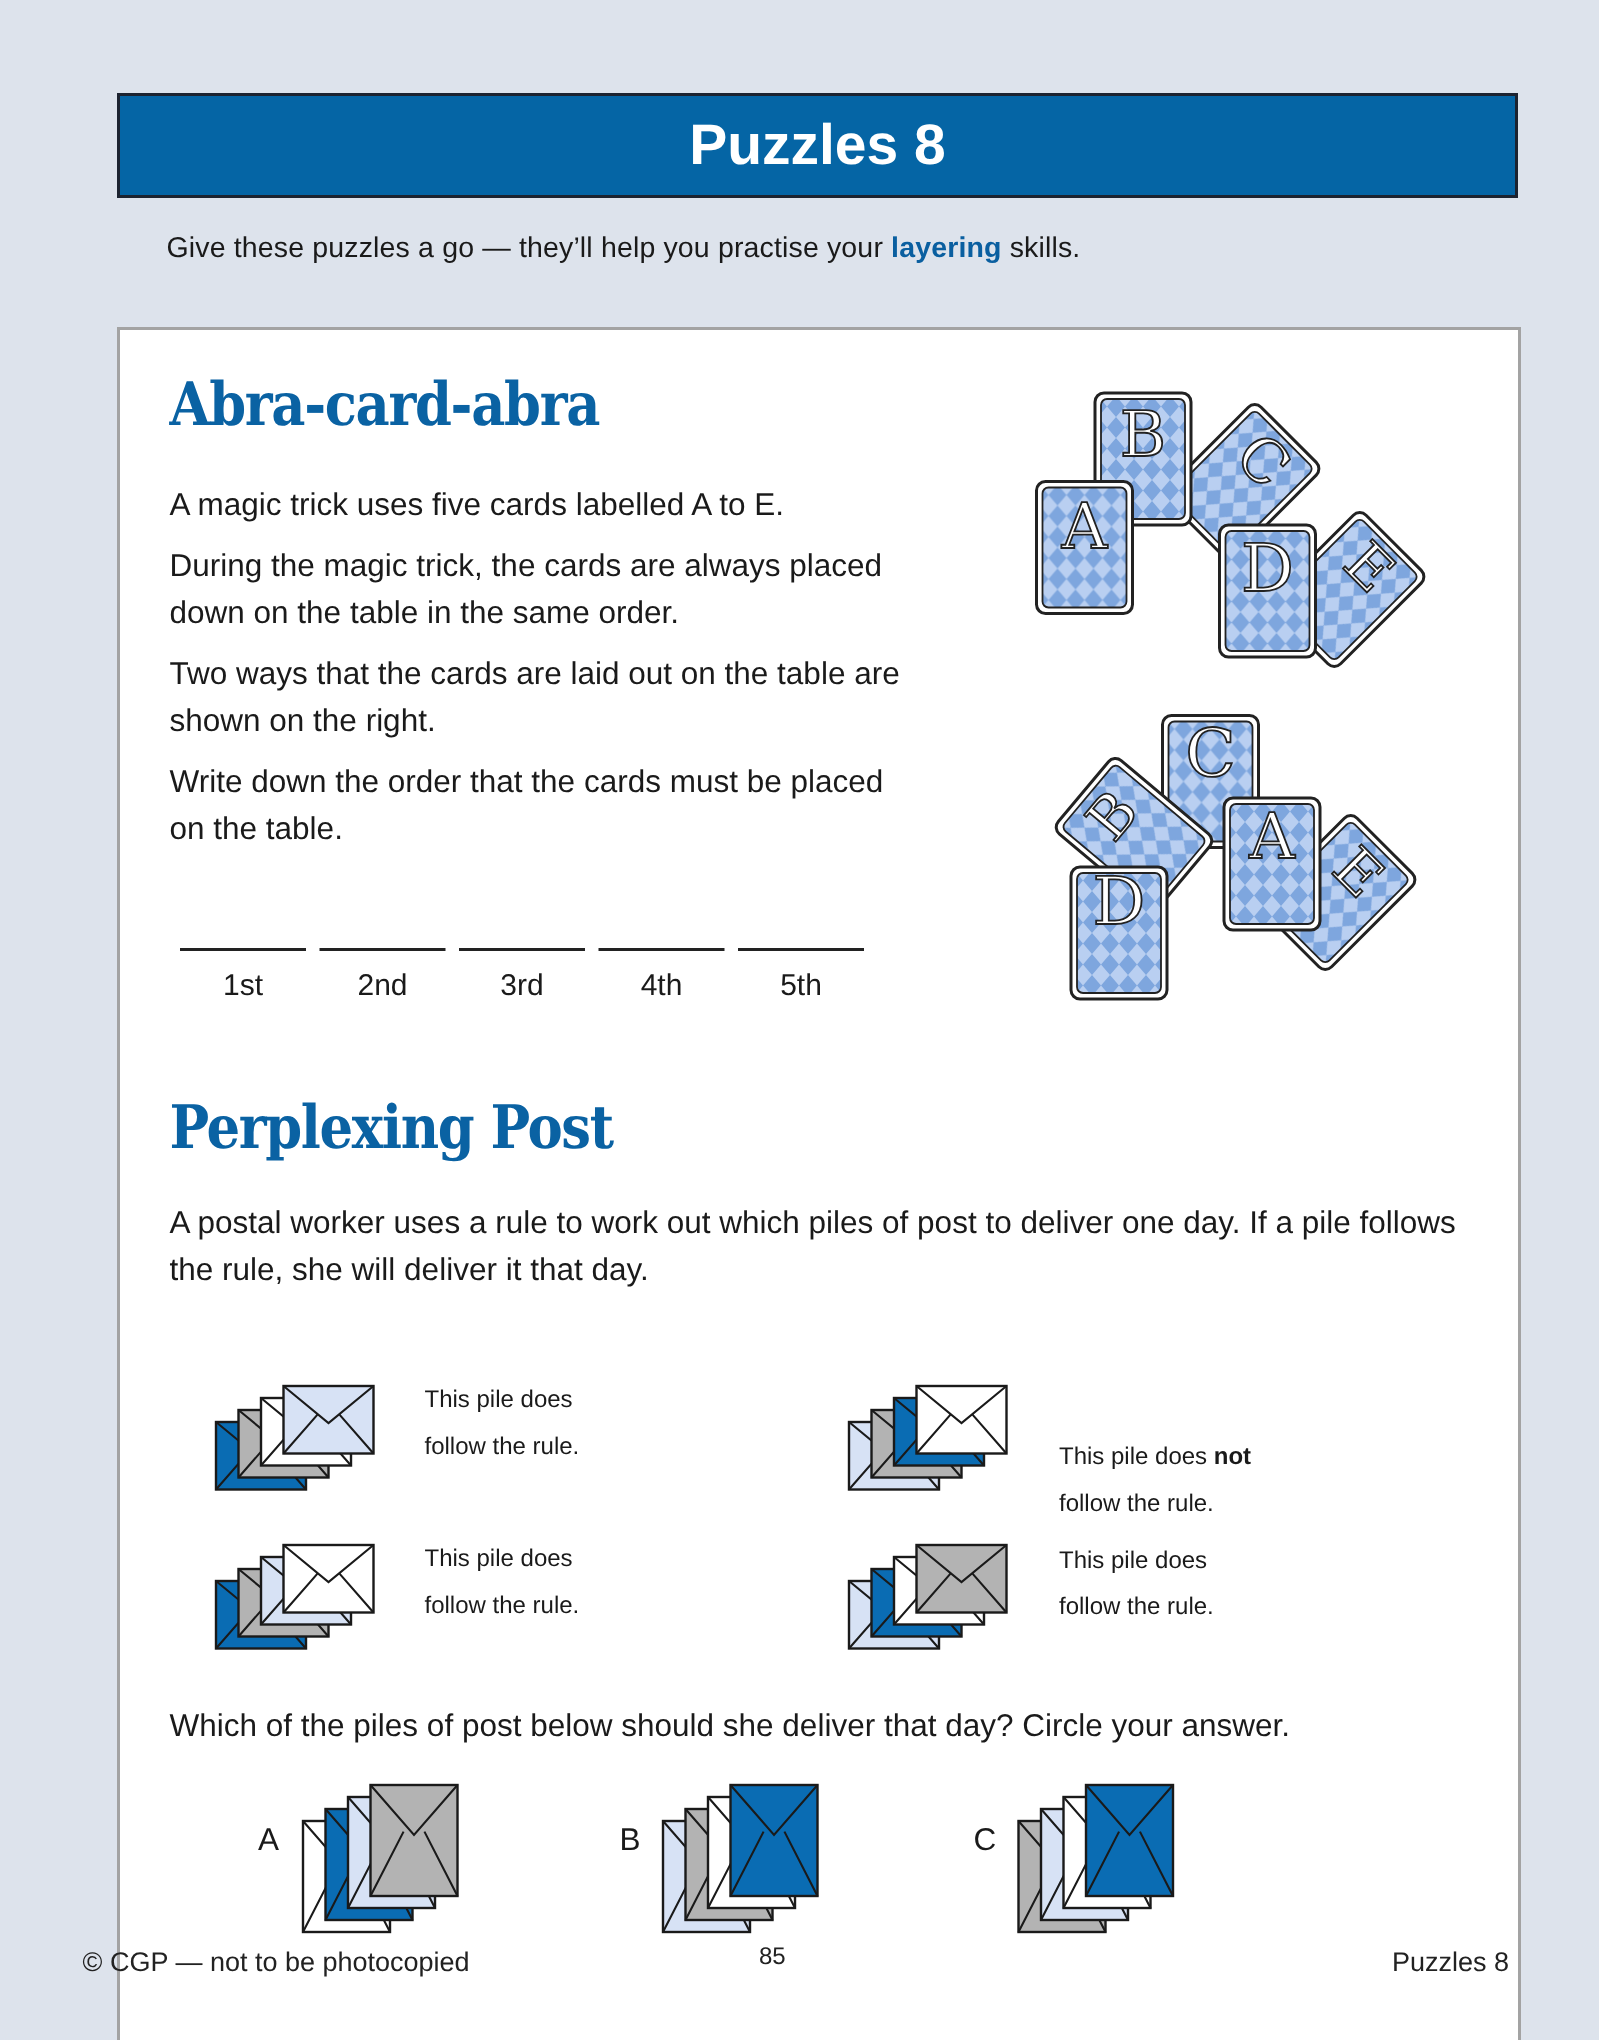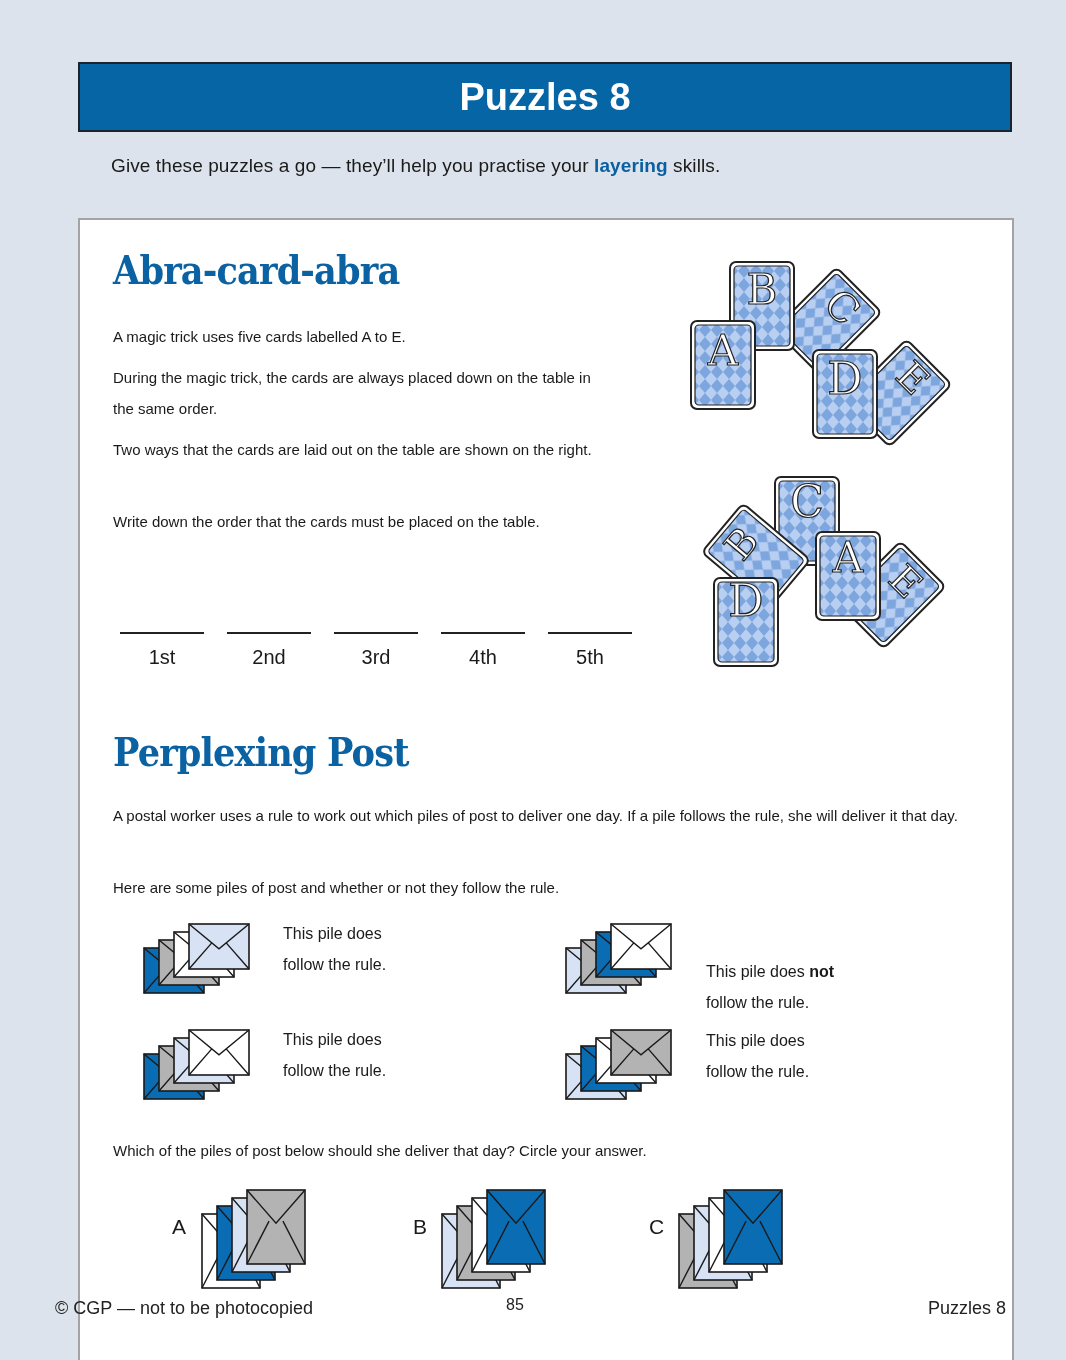--- a/index.html
+++ b/index.html
@@ -17,22 +17,22 @@
   .intro .kw { color: #0a5fa0; font-weight: bold; }
   .panel {
     position: absolute; left: 78px; top: 218px; width: 936px; height: 1196px;
     background: #fff; border: 2px solid #a3a3a3; box-sizing: border-box;
   }
   .heading {
     position: absolute; margin: 0; color: #0a62a3;
     font-family: "DejaVu Serif", serif; font-weight: bold; font-size: 40px; letter-spacing: -1px;
     transform: scaleX(0.88); transform-origin: left center;
   }
-  .para { position: absolute; margin: 0; font-size: 15px; line-height: 31px; font-family: "Liberation Sans", sans-serif; }
-  .blanks { position: absolute; left: 40px; top: 412px; display: flex; gap: 23px; }
+  .para { position: absolute; margin: 0; font-size: 21px; line-height: 31px; font-family: "Liberation Sans", sans-serif; }
+  .blanks { position: absolute; left: 40px; top: 412px; display: flex; gap: 9px; }
   .blank { width: 84px; text-align: center; }
   .blank .line { height: 2px; background: #222; margin-bottom: 12px; }
   .blank .lbl { font-size: 20px; font-family: "Liberation Sans", sans-serif; }
   svg text { font-family: "DejaVu Serif", serif; }
   .pile { position: absolute; }
   .pile-caption { position: absolute; font-size: 16px; line-height: 31px; font-family: "Liberation Sans", sans-serif; }
   .opt-label { position: absolute; font-size: 21px; font-family: "Liberation Sans", sans-serif; }
   .footer { position: absolute; top: 1298px; font-size: 18px; font-family: "Liberation Sans", sans-serif; color: #222; }
 </style>
 </head>
@@ -132,21 +132,20 @@
     </g>
     <g transform="translate(58,154)">
       <rect x="-32" y="-44" width="64" height="88" rx="6" fill="#fff" stroke="#222" stroke-width="2"></rect>
       <rect x="-28" y="-40" width="56" height="80" rx="4" fill="url(#diam)" stroke="#222" stroke-width="1.2"></rect>
       <text x="0" y="-6" text-anchor="middle" font-size="44" fill="#fff" stroke="#222" stroke-width="1.2">D</text>
     </g>
   </svg>
 
   <h2 class="heading" style="left:33px; top:508px;">Perplexing Post</h2>
   <p class="para" style="left:33px; top:580px; width:880px;">A postal worker uses a rule to work out which piles of post to deliver one day. If a pile follows the rule, she will deliver it that day.</p>
-  <p class="para" style="left:33px; top:652px; width:880px;">Here are some piles of post and whether or not they follow the rule.</p>
 
   <div class="pile" style="left:62px; top:702px;"><svg width="109" height="73">
         <g>
           <rect x="2" y="26" width="60" height="45" fill="#0a6cb3" stroke="#1a1a1a" stroke-width="1.6"></rect>
           <path d="M2 26 L32 50.75 L62 26 M2 71 L24.8 44.9 M62 71 L39.2 44.9" fill="none" stroke="#1a1a1a" stroke-width="1.4"></path>
         </g>
         <g>
           <rect x="17" y="18" width="60" height="45" fill="#b3b3b3" stroke="#1a1a1a" stroke-width="1.6"></rect>
           <path d="M17 18 L47 42.75 L77 18 M17 63 L39.8 36.9 M77 63 L54.2 36.9" fill="none" stroke="#1a1a1a" stroke-width="1.4"></path>
         </g>

